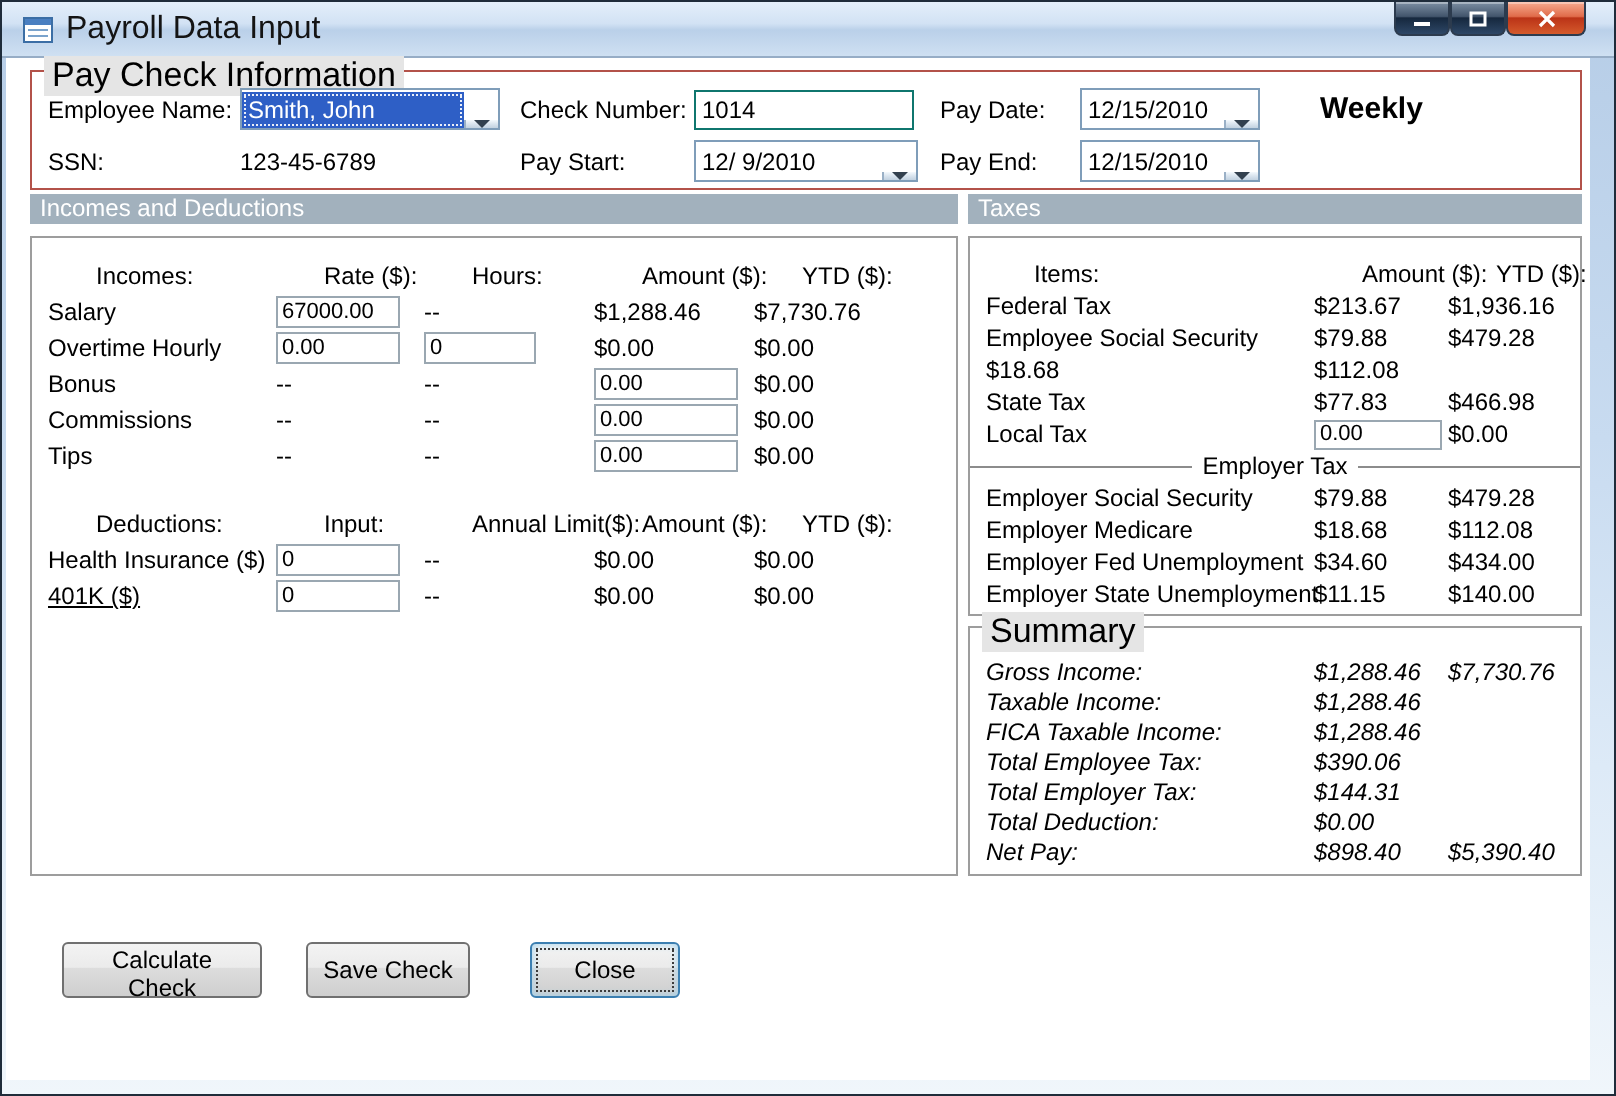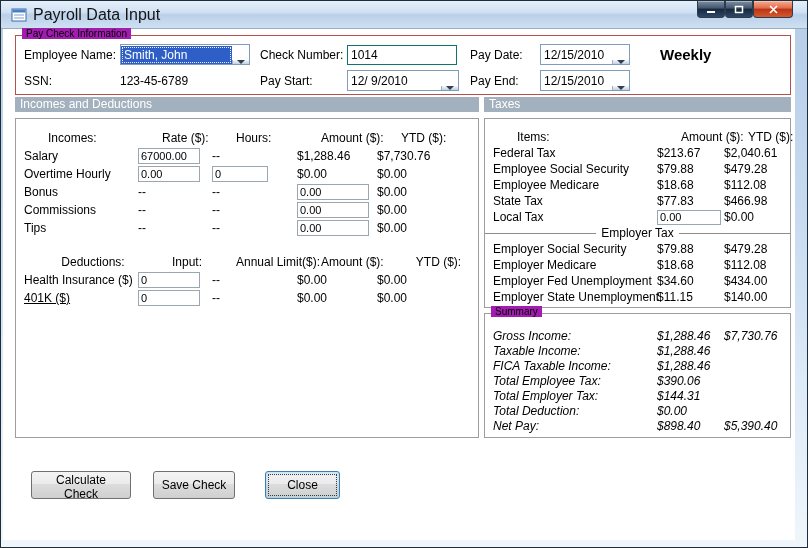--- a/index.html
+++ b/index.html
@@ -21,21 +21,21 @@
   .cap-btn{
     height:17px;border:1px solid #2c3b4e;border-top:none;border-radius:0 0 4px 4px;
     display:flex;align-items:center;justify-content:center;margin-left:0;
     box-shadow:inset 0 1px 0 rgba(255,255,255,.35);cursor:default;
   }
   .cap-btn.min,.cap-btn.max{width:28px;background:linear-gradient(to bottom,#7e90a4 0%,#42556c 45%,#16283e 50%,#2e4766 100%);}
   .cap-btn.close{width:40px;background:linear-gradient(to bottom,#f6ab90 0%,#e06b4a 45%,#bb3317 50%,#d45a2c 100%);}
   .client{position:absolute;top:28px;left:2px;right:12px;bottom:7px;background:#ffffff;}
   .groupbox{position:absolute;border:1px solid #9d9d9d;background:#fff;}
   .groupbox.red{border-color:#b3524a;}
-  .legend{position:absolute;top:-8px;left:6px;background:#a21caf;padding:0 4px;font-size:10px;white-space:nowrap;}
+  .legend{position:absolute;top:-8px;left:6px;background:#e5e5e5;padding:0 4px;font-size:17px;white-space:nowrap;}
   .flabel{position:absolute;font-size:12px;white-space:nowrap;}
   .fvalue{position:absolute;font-size:12px;white-space:nowrap;}
   .freq{position:absolute;font-size:15px;font-weight:bold;white-space:nowrap;}
   .textbox{
     position:absolute;height:20px;border:1px solid #0f766e;background:#fff;
     font-family:"Liberation Sans",sans-serif;font-size:12px;padding:0 3px;
   }
   .combo{position:absolute;height:21px;border:1px solid #7f9db9;background:#fff;display:flex;cursor:default;align-items:flex-end;}
   .combo .ctext{flex:1;font-size:12px;padding:2px 3px;white-space:nowrap;overflow:hidden;}
   .combo .ctext.sel{background:#2e5fc6;color:#fff;outline:1px dotted rgba(255,255,255,.9);outline-offset:-2px;}
@@ -191,21 +191,21 @@
         </div>
 
         <div class="lrow">
           <span class="cell">Tips</span>
           <span class="cell">--</span>
           <span class="cell">--</span>
           <input class="tb tb-a" value="0.00" style="">
           <span class="cell">$0.00</span>
         </div>
 
-        <div class="lrow" style="margin-top:16px;text-align:center;">
+        <div class="lrow" style="margin-top:16px;">
           <span class="cell hd">Deductions:</span>
           <span class="cell hd">Input:</span>
           <span class="cell hd">Annual Limit($):</span>
           <span class="cell hd">Amount ($):</span>
           <span class="cell hd">YTD ($):</span>
         </div>
 
         <div class="lrow">
           <span class="cell">Health Insurance  ($)</span>
           <input class="tb tb-d" value="0" style="">
@@ -230,29 +230,28 @@
 
         <div class="trow">
           <span class="cell hd">Items:</span>
           <span class="cell hd">Amount ($):</span>
           <span class="cell hd">YTD ($):</span>
         </div>
 
         <div class="trow">
           <span class="cell">Federal Tax</span>
           <span class="cell">$213.67</span>
-          <span class="cell">$2,040.61</span>
+          <span class="cell">$1,936.16</span>
         </div>
         <div class="trow">
           <span class="cell">Employee Social Security</span>
           <span class="cell">$79.88</span>
           <span class="cell">$479.28</span>
         </div>
         <div class="trow">
-          <span class="cell">Employee Medicare</span>
           <span class="cell">$18.68</span>
           <span class="cell">$112.08</span>
         </div>
         <div class="trow">
           <span class="cell">State Tax</span>
           <span class="cell">$77.83</span>
           <span class="cell">$466.98</span>
         </div>
         <div class="trow">
           <span class="cell">Local Tax</span>

